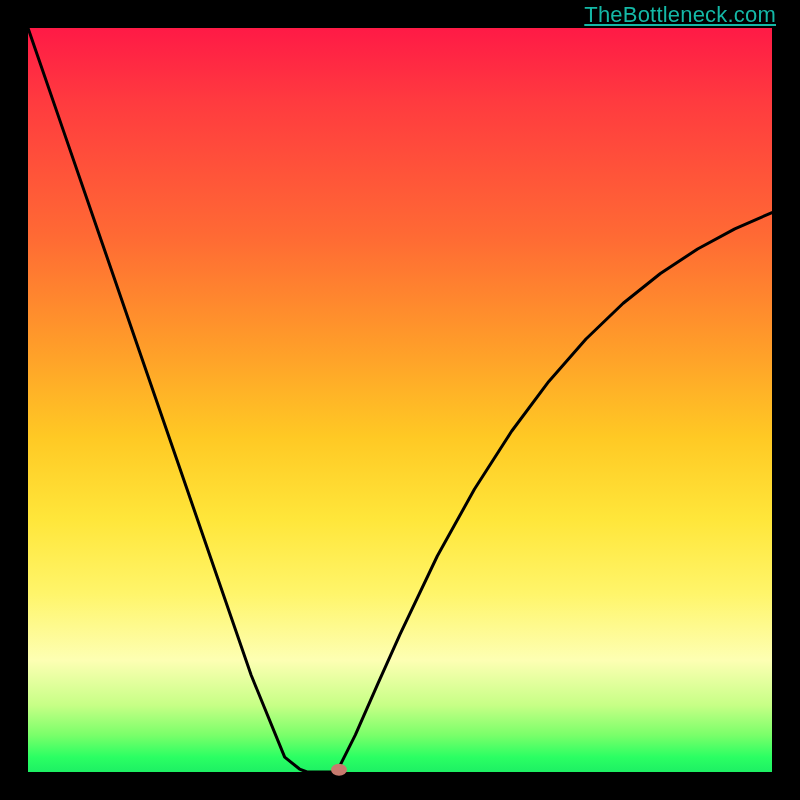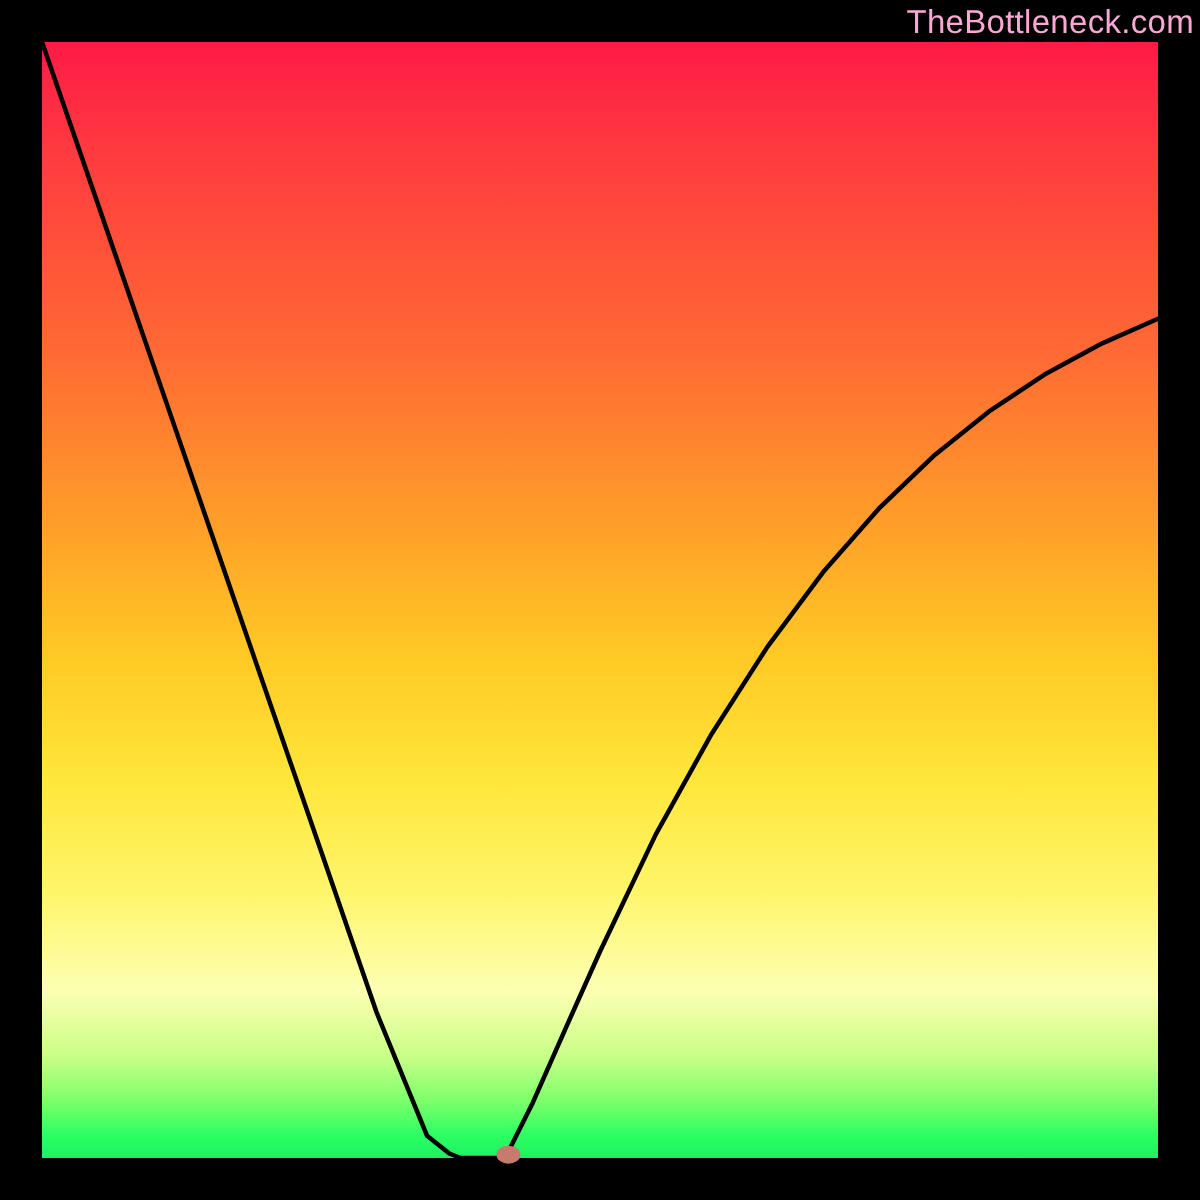--- a/index.html
+++ b/index.html
@@ -13,26 +13,27 @@
   }
   .frame {
     position: relative;
     width: 800px;
     height: 800px;
     background: #000;
   }
   .watermark {
     position: absolute;
     top: 2px;
-    right: 4px;
-    color: #f9a8d4;
+    right: 24px;
+    color: #14b8a6;
     font-size: 22px;
     font-weight: 500;
     letter-spacing: 0.2px;
     user-select: none;
+    text-decoration: underline;
   }
   .plot {
     position: absolute;
     left: 28px;
     top: 28px;
     width: 744px;
     height: 744px;
     
     background: linear-gradient(
       to bottom,

